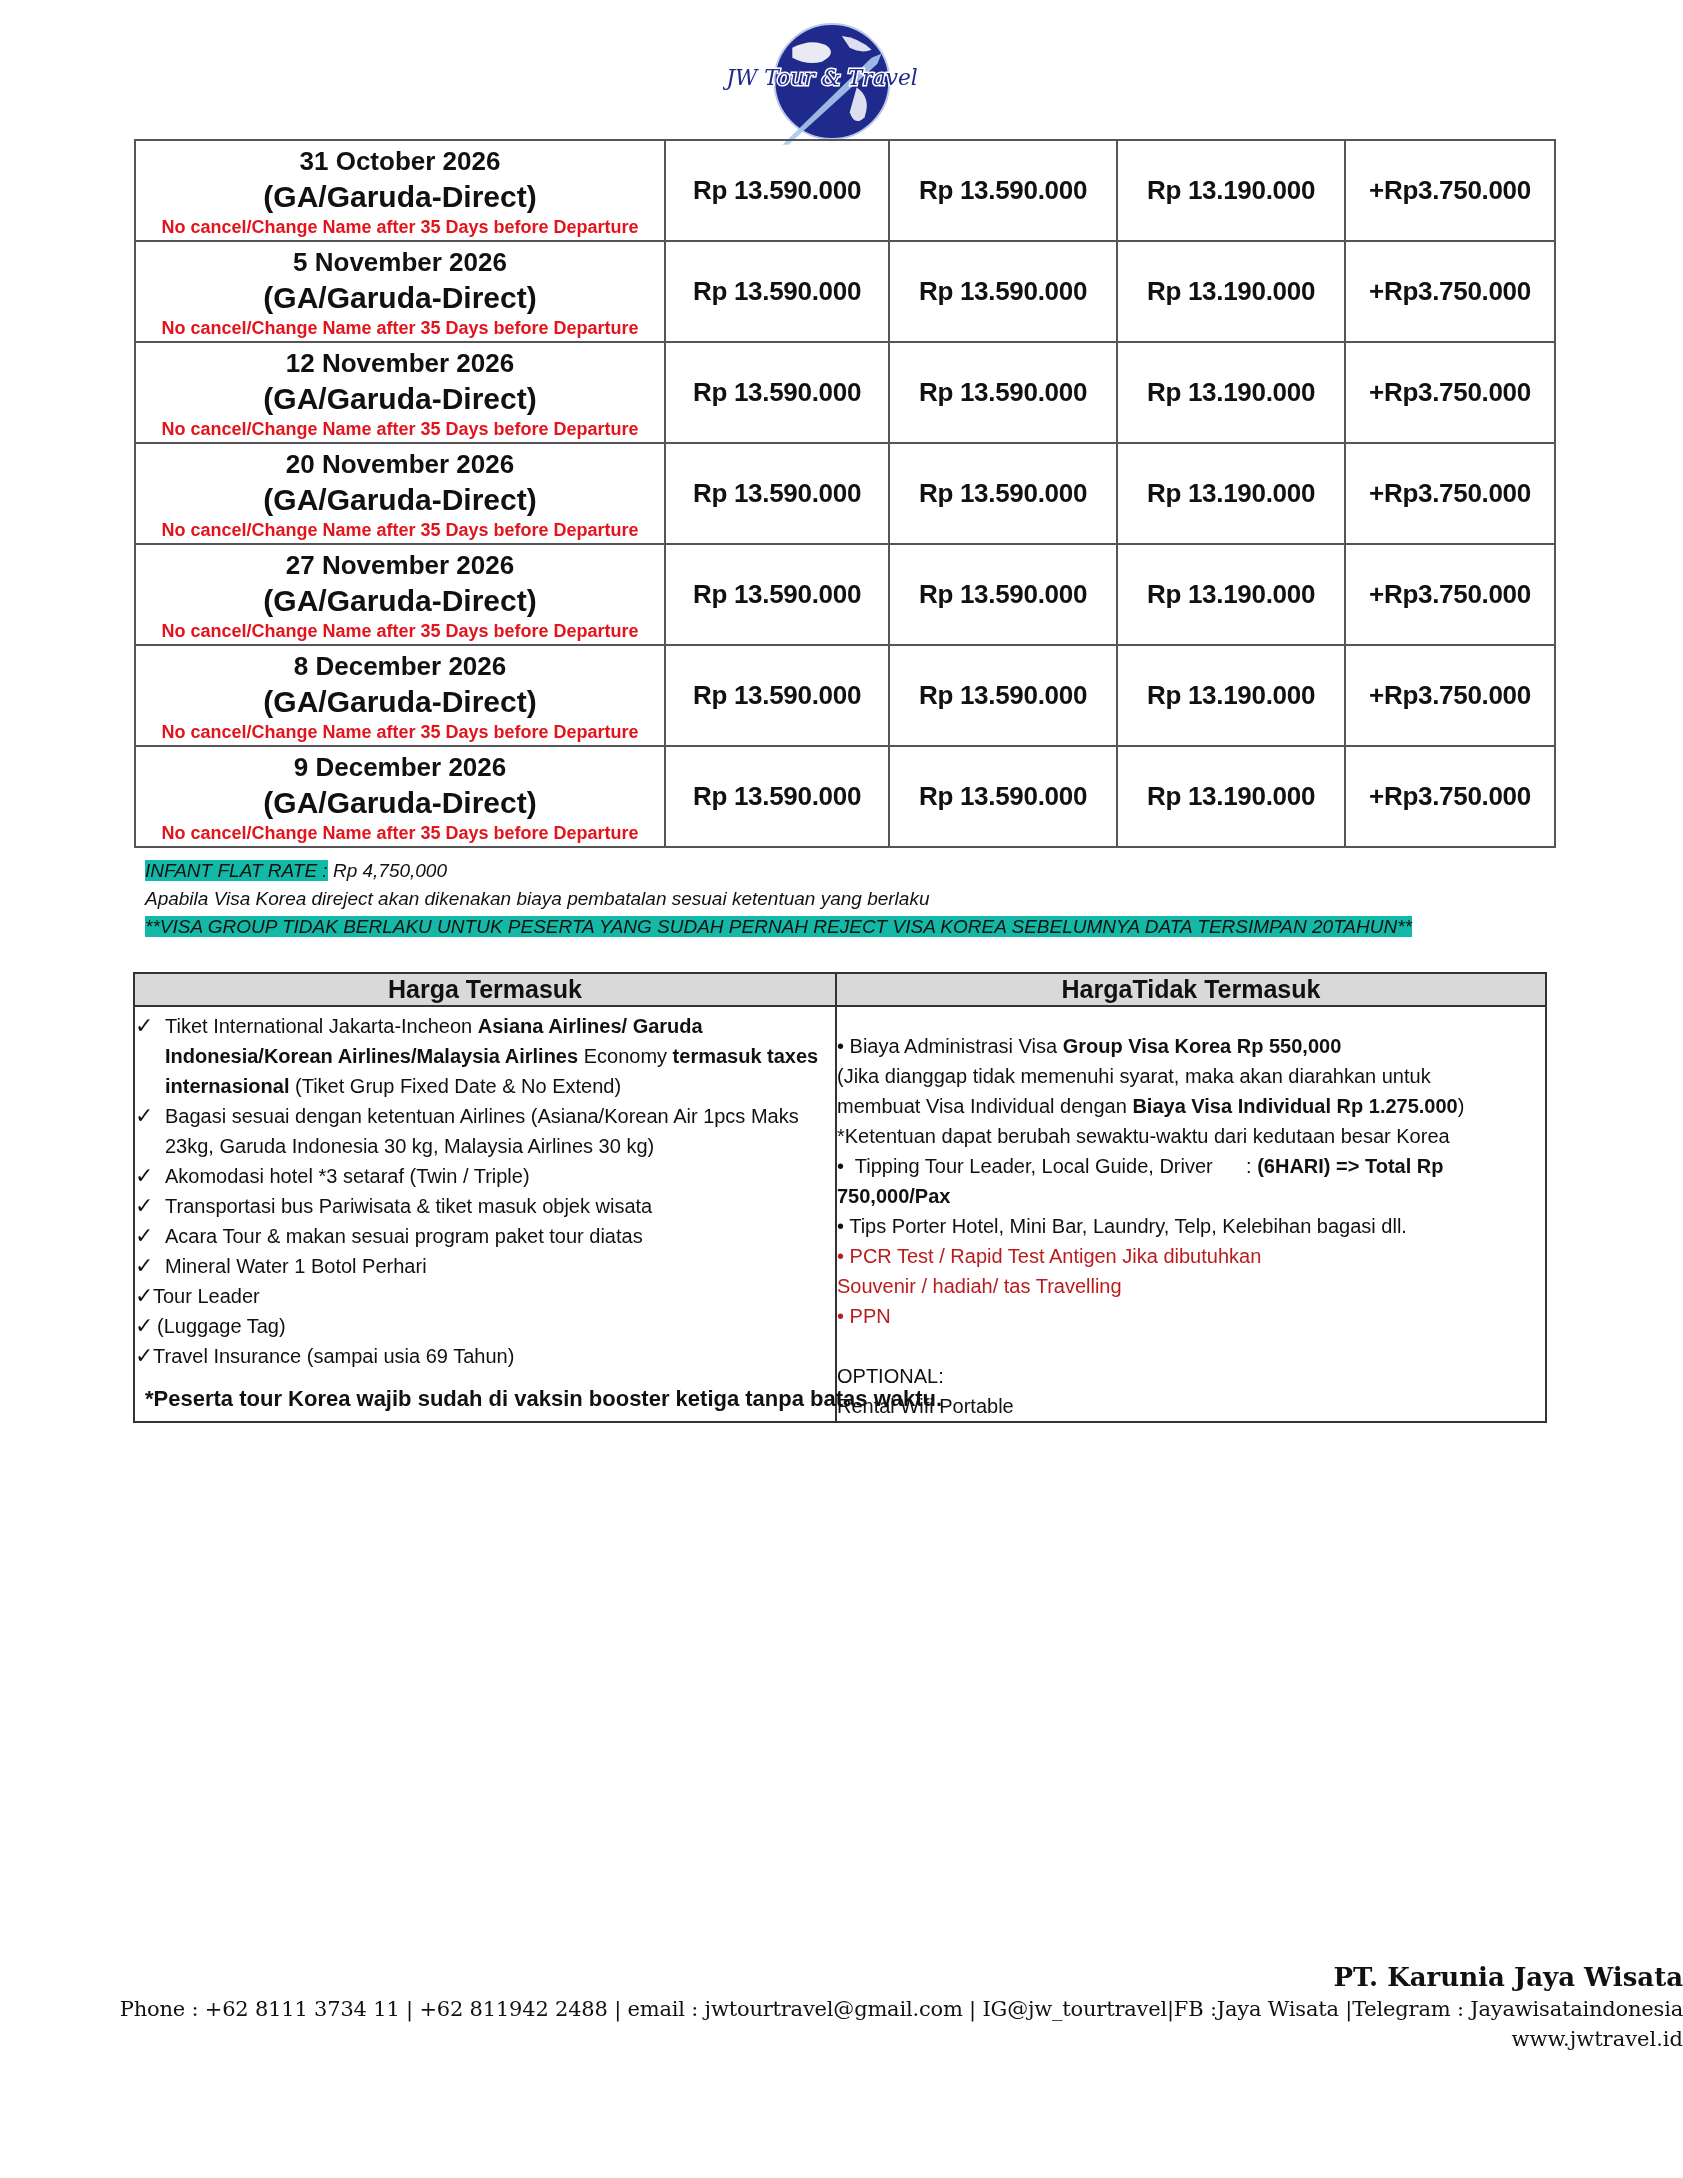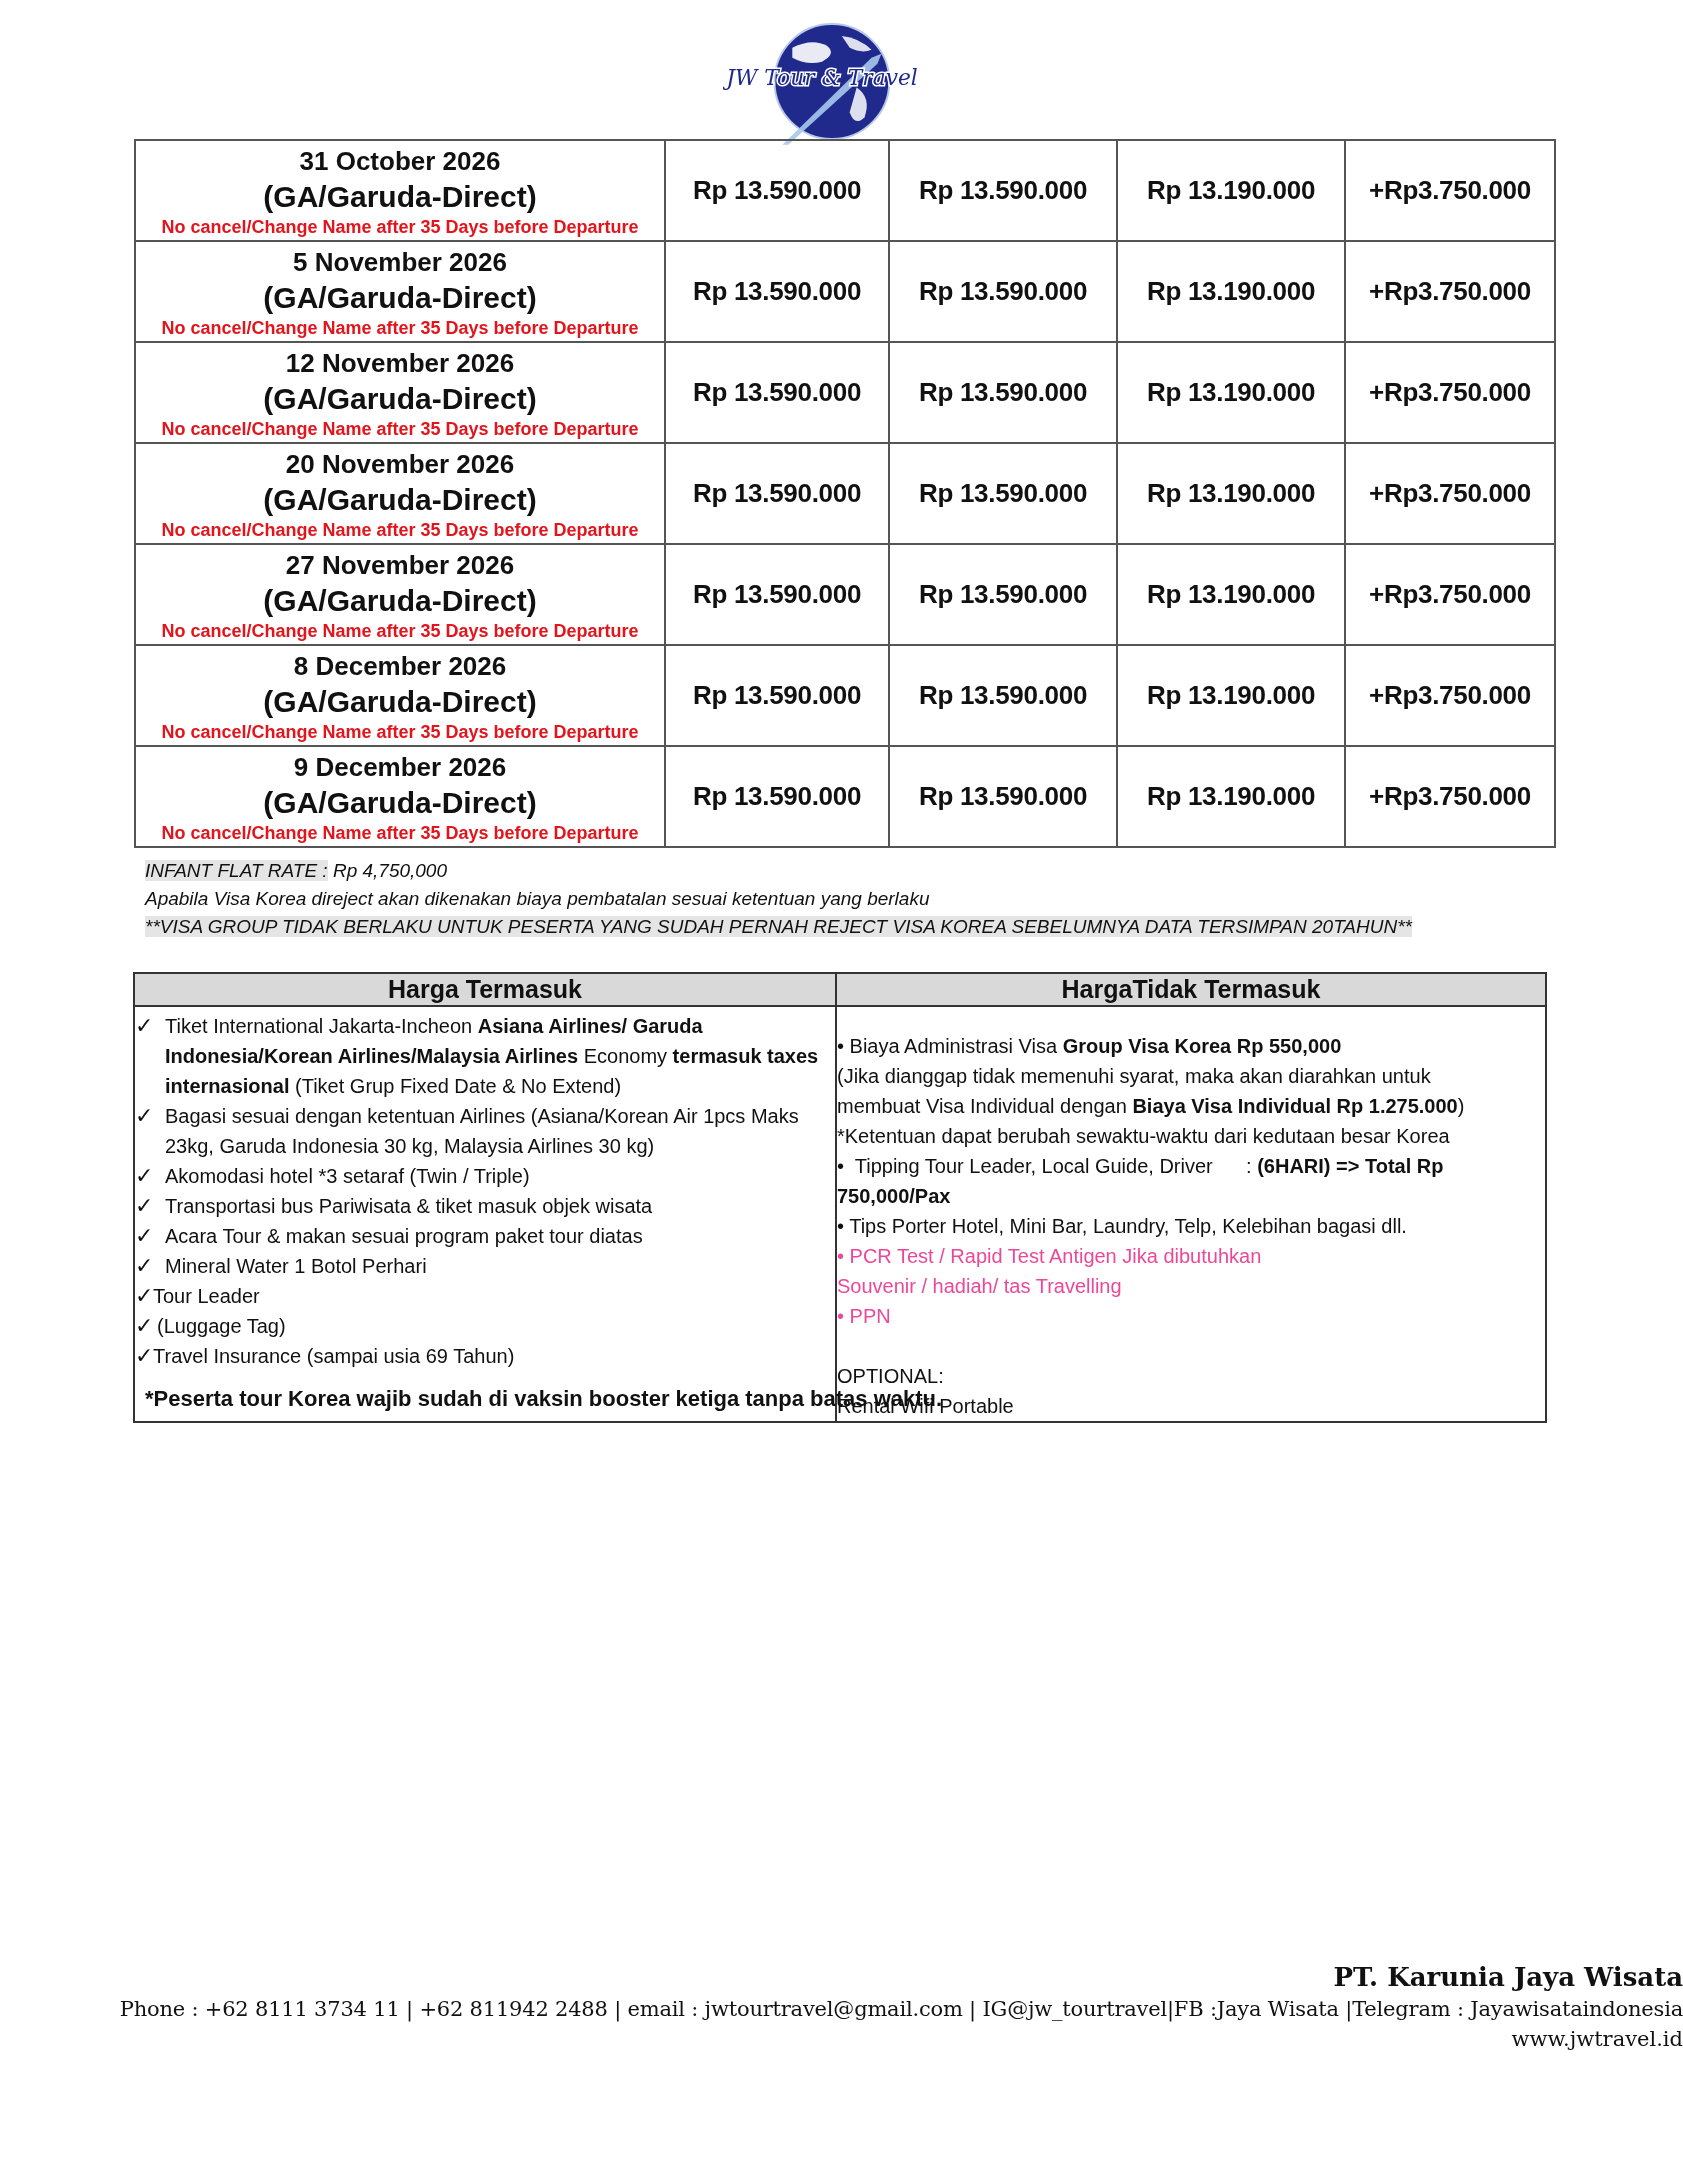--- a/index.html
+++ b/index.html
@@ -19,37 +19,37 @@
   .price-table col.c3 { width: 228px; }
   .price-table col.c4 { width: 210px; }
   .date { font-weight: bold; font-size: 26px; line-height: 36px; display: block; }
   .airline { font-weight: bold; font-size: 30px; line-height: 36px; display: block; }
   .policy { font-weight: bold; font-size: 18px; line-height: 24px; color: #e3141b; display: block; }
   .price { font-weight: bold; font-size: 26px; letter-spacing: -0.3px; }
 
   
   .notes { position: absolute; left: 145px; top: 857px; font-style: italic; font-size: 19px; line-height: 28px; }
   .notes div { white-space: nowrap; }
-  .hl { background: #e5e5e5; }
+  .hl { background: #14b8a6; }
 
   
   .inc-table { position: absolute; left: 133px; top: 972px; width: 1412px; border-collapse: collapse;
                table-layout: fixed; }
   .inc-table col.a { width: 702px; }
   .inc-table col.b { width: 710px; }
   .inc-table th { background: #d9d9d9; border: 2px solid #333; font-size: 25px; font-weight: bold;
                   height: 31px; padding: 0; }
   .inc-table td { border: 2px solid #333; vertical-align: top; font-size: 20px; line-height: 30px; padding: 0; }
   .inc-col { padding: 4px 0 8px 0; }
   .inc-item { display: flex; }
   .check { width: 30px; flex: none; font-size: 22px; }
   .check.tight { width: 18px; }
   .exc-col { padding: 24px 0 0 0; }
   .exc-line { white-space: nowrap; }
-  .red { color: #ec4899; }
+  .red { color: #b91c1c; }
   .b { font-weight: bold; }
 
   .vaksin { position: absolute; left: 145px; top: 1386px; font-weight: bold; font-size: 22px; }
 
   
   .footer { position: absolute; left: 0; top: 1960px; width: 1683px; text-align: right;
             font-family: "DejaVu Serif", serif; }
   .f-company { font-weight: bold; font-size: 26px; line-height: 34px; }
   .f-addr { font-size: 20px; line-height: 30px; }
   .f-contact { font-size: 21px; line-height: 30px; white-space: nowrap; letter-spacing: -0.2px; }

